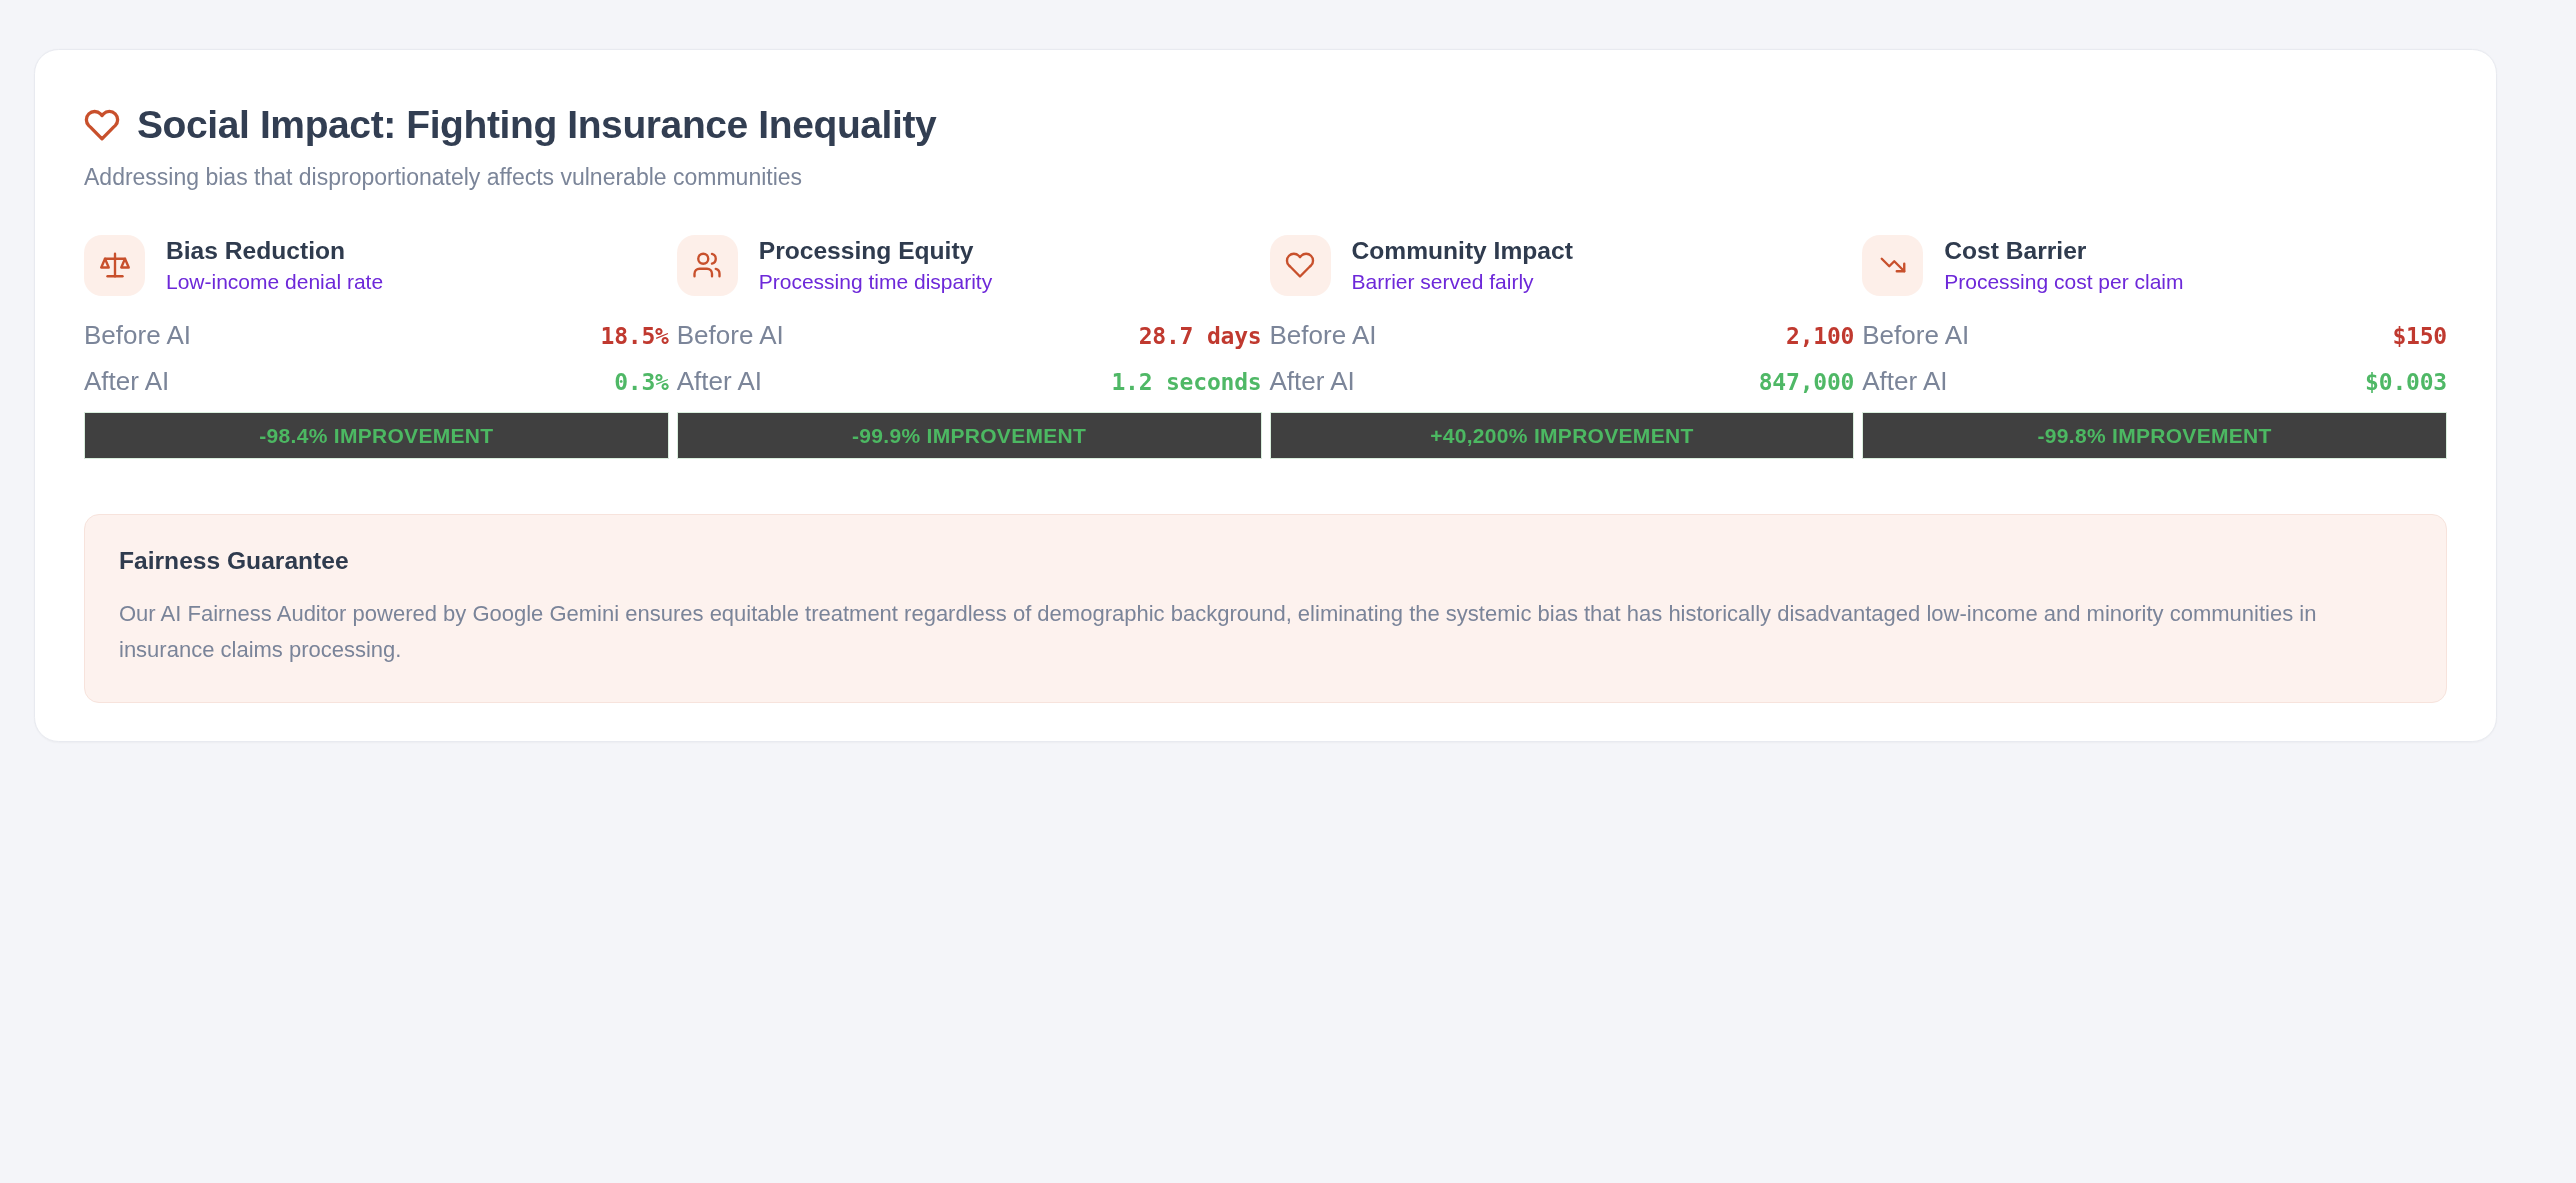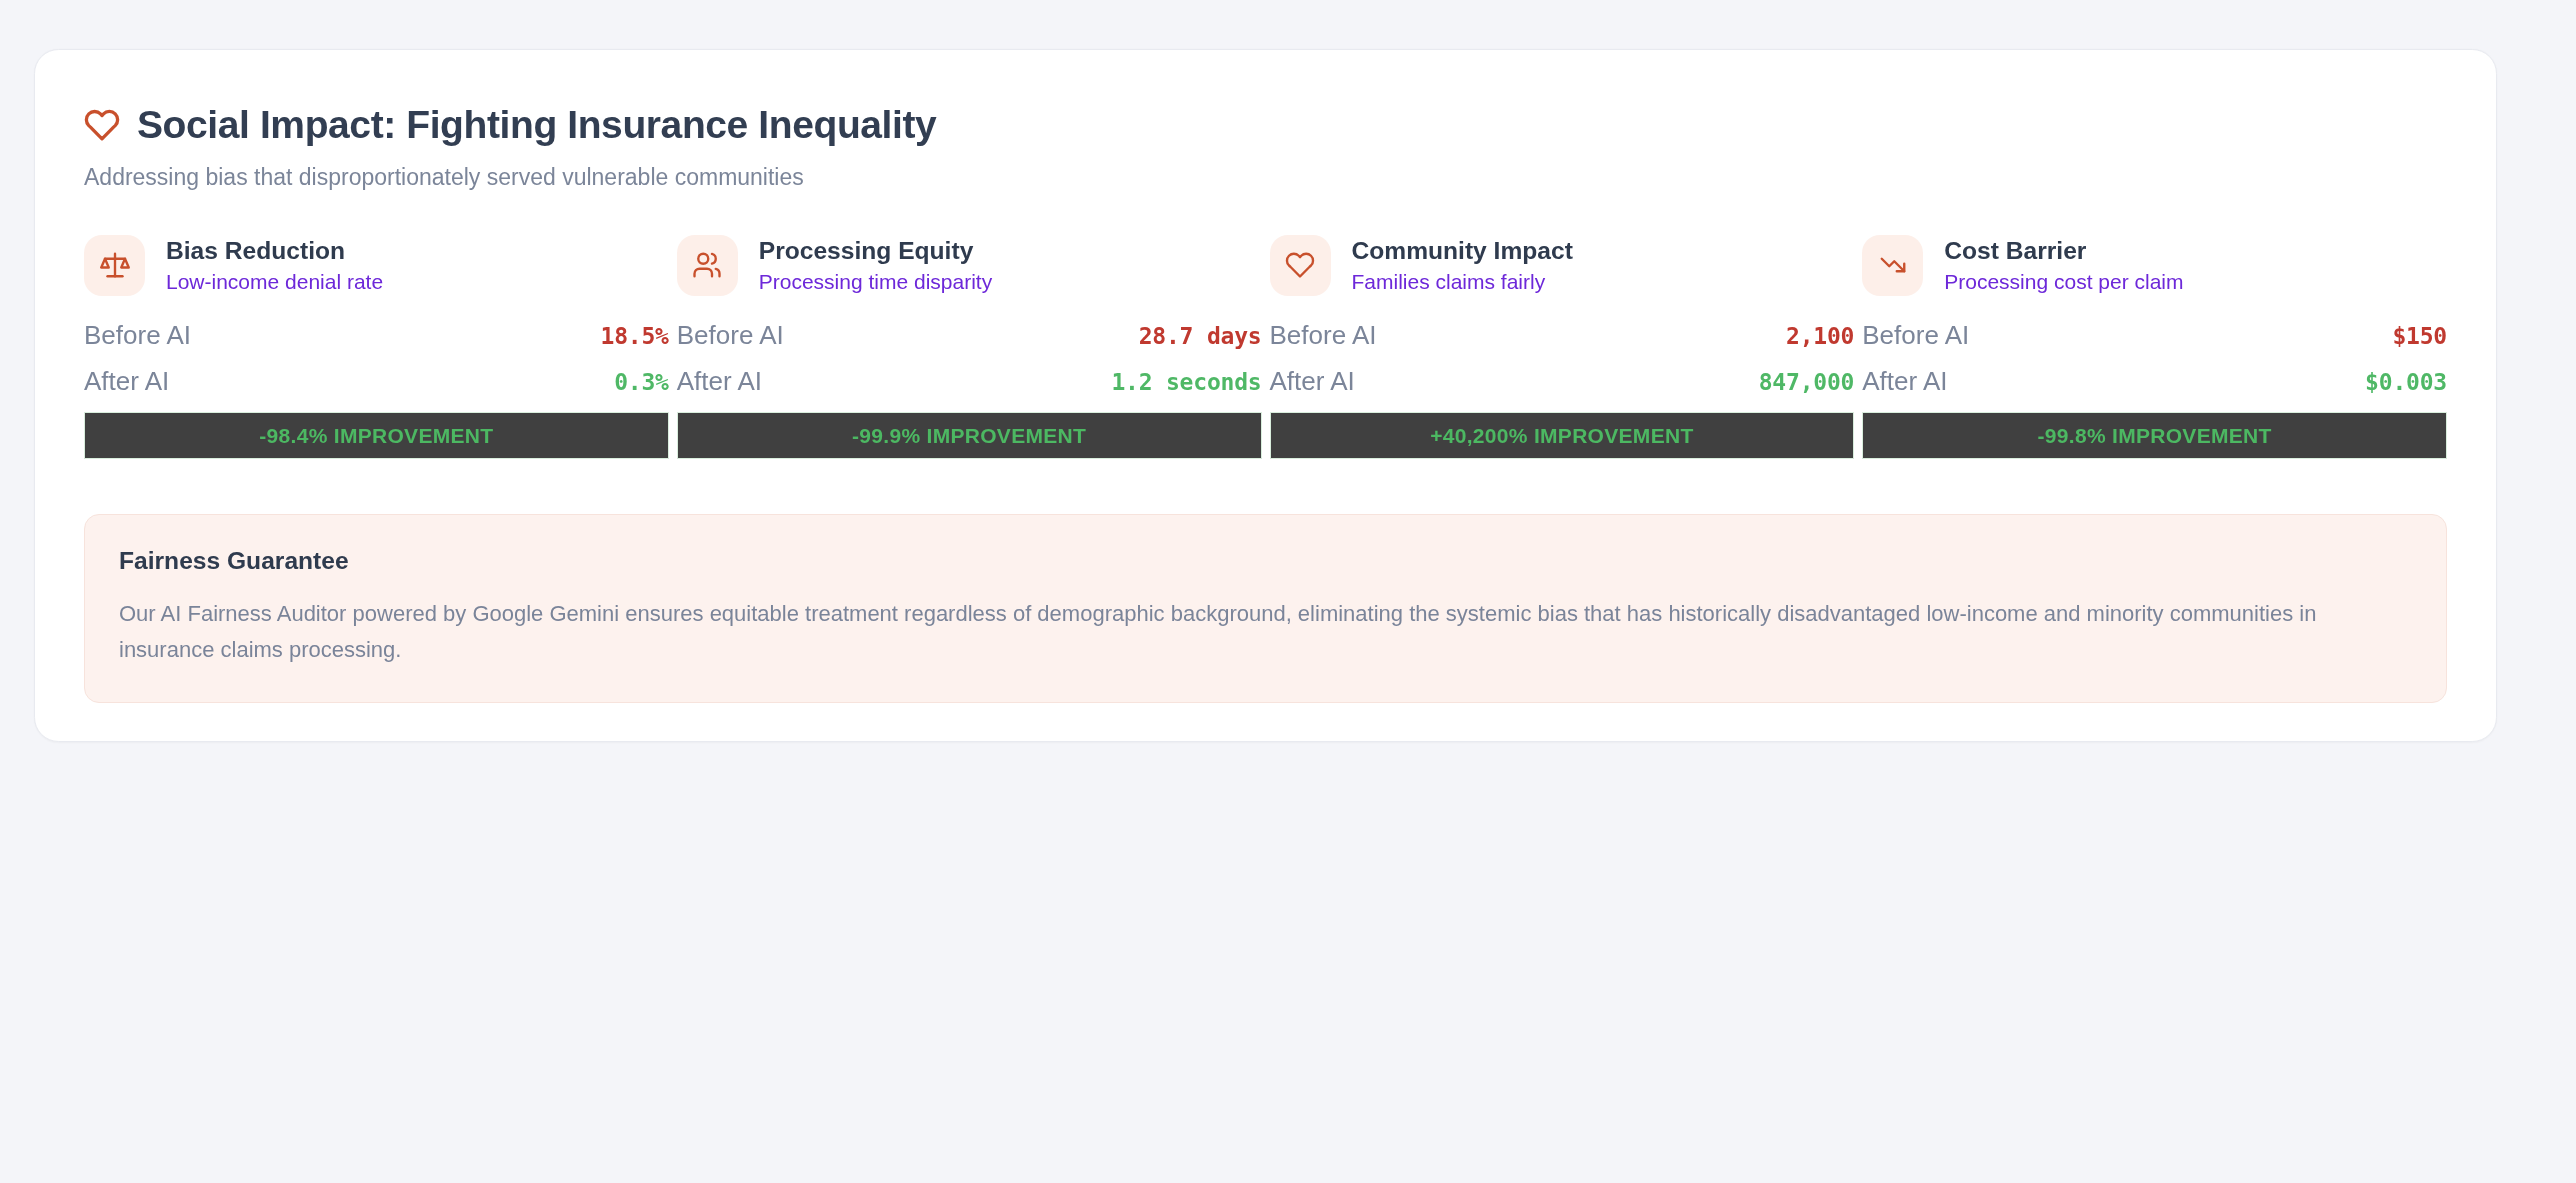--- a/index.html
+++ b/index.html
@@ -171,21 +171,21 @@
 
     <div class="panel-header">
       <div class="title-row">
         <span class="title-heart">
           <svg viewBox="0 0 24 24" fill="none" stroke="#c8502c" stroke-width="2.2" stroke-linecap="round" stroke-linejoin="round">
             <path d="M20.8 4.6a5.5 5.5 0 0 0-7.8 0L12 5.7l-1-1.1a5.5 5.5 0 0 0-7.8 7.8l1.1 1L12 21.2l7.7-7.8 1.1-1a5.5 5.5 0 0 0 0-7.8z"></path>
           </svg>
         </span>
         <h1 class="panel-title">Social Impact: Fighting Insurance Inequality</h1>
       </div>
-      <p class="panel-subtitle">Addressing bias that disproportionately served vulnerable communities</p>
+      <p class="panel-subtitle">Addressing bias that disproportionately affects vulnerable communities</p>
     </div>
 
     <div class="metrics-grid">
 
       <div class="metric">
         <div class="metric-head">
           <span class="metric-icon-badge">
             <svg viewBox="0 0 24 24" fill="none" stroke="#c8502c" stroke-width="1.9" stroke-linecap="round" stroke-linejoin="round">
               <path d="M12 3v18"></path>
                 <path d="M6 21h12"></path>
@@ -238,21 +238,21 @@
 
       <div class="metric">
         <div class="metric-head">
           <span class="metric-icon-badge">
             <svg viewBox="0 0 24 24" fill="none" stroke="#c8502c" stroke-width="1.9" stroke-linecap="round" stroke-linejoin="round">
               <path d="M20.8 4.6a5.5 5.5 0 0 0-7.8 0L12 5.7l-1-1.1a5.5 5.5 0 0 0-7.8 7.8l1.1 1L12 21.2l7.7-7.8 1.1-1a5.5 5.5 0 0 0 0-7.8z"></path>
             </svg>
           </span>
           <div class="metric-headtext">
             <span class="metric-label">Community Impact</span>
-            <span class="metric-sublabel">Families claims fairly</span>
+            <span class="metric-sublabel">Barrier served fairly</span>
           </div>
         </div>
         <div class="metric-row">
           <span class="metric-row-label">Before AI</span>
           <span class="metric-row-value value-before">2,100</span>
         </div>
         <div class="metric-row">
           <span class="metric-row-label">After AI</span>
           <span class="metric-row-value value-after">847,000</span>
         </div>

